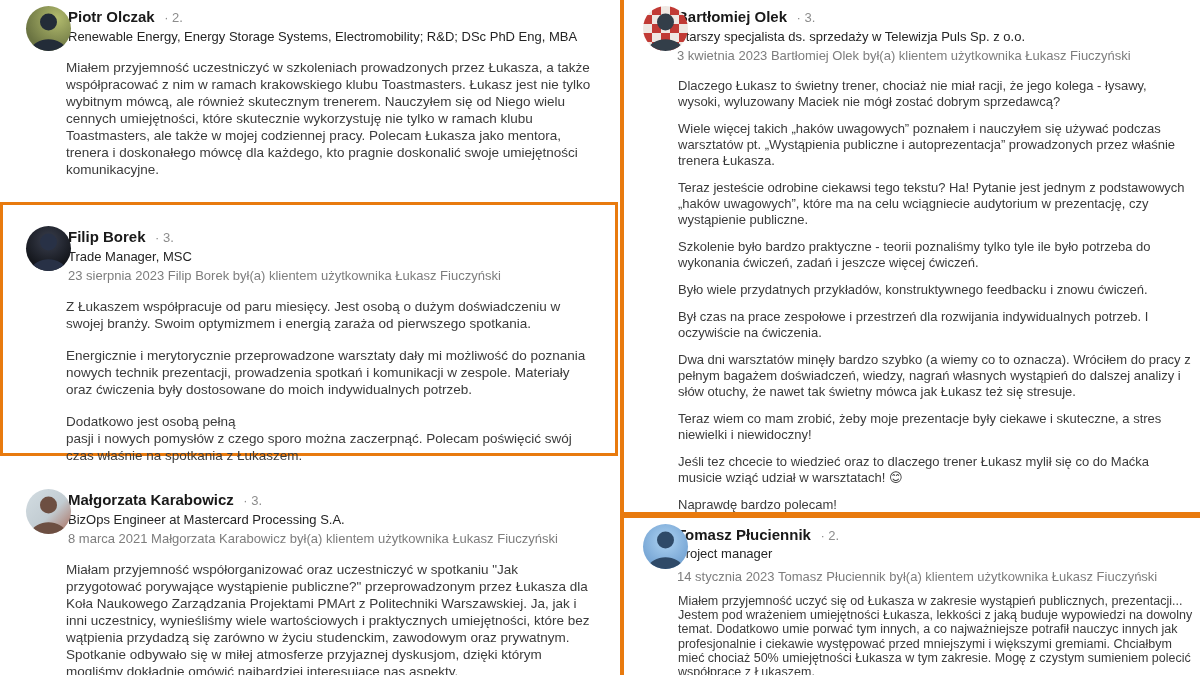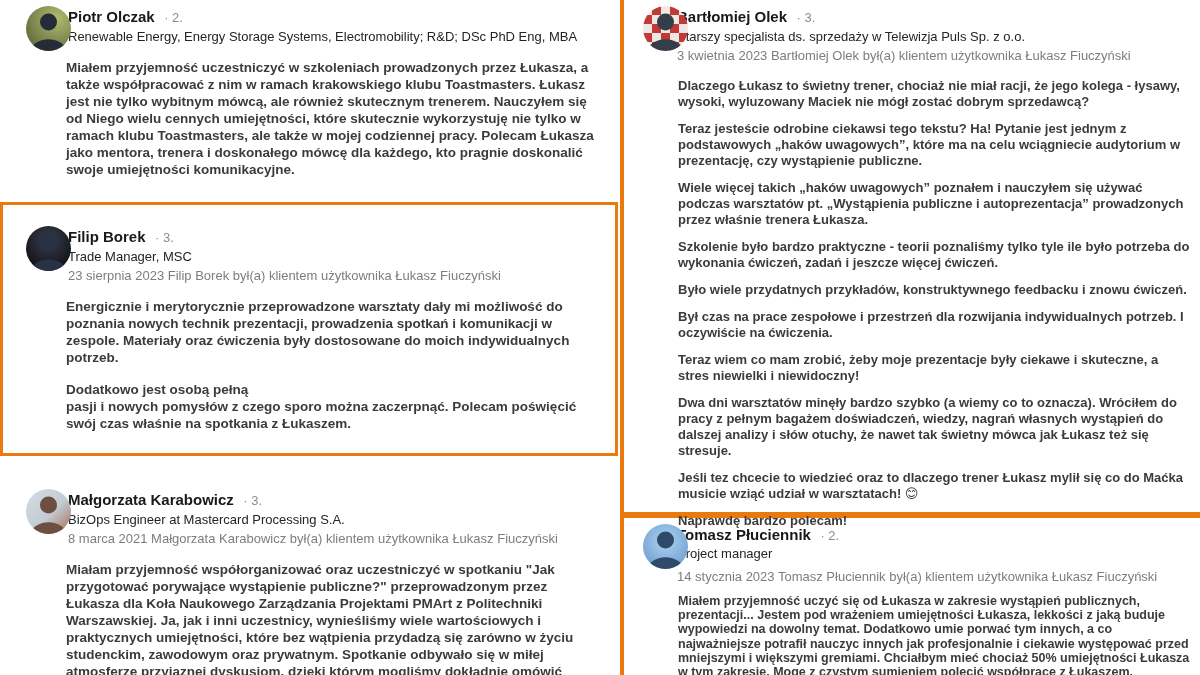--- a/index.html
+++ b/index.html
@@ -9,21 +9,21 @@
 
   
   .card{position:absolute;width:728px;}
   .avatar{position:absolute;left:26px;top:2px;width:45px;height:45px;border-radius:50%;overflow:hidden;}
   .avatar svg{display:block;}
   .hdr{margin-left:68px;padding-top:4px;}
   .name{font-size:15px;font-weight:700;color:#191919;}
   .degree{font-size:13px;color:#8c8c8c;margin-left:5px;}
   .headline{font-size:13px;color:#242424;margin-top:3px;}
   .dateline{font-size:13px;color:#7d7d7d;margin-top:4px;}
-  .bodytext{margin-left:66px;margin-top:15px;width:530px;font-size:13.5px;line-height:17px;color:#3b3b3b;font-weight:bold;}
+  .bodytext{margin-left:66px;margin-top:15px;width:530px;font-size:13.5px;line-height:17px;color:#3b3b3b;}
   .bodytext p{margin:0 0 15px 0;white-space:pre-line;}
   .bodytext p:last-child{margin-bottom:0;}
 
   
   .card-right{left:620px;width:580px;}
   .card-right .avatar{left:23px;}
   .card-right .hdr{margin-left:57px;}
   .card-right .bodytext{margin-left:58px;width:514px;font-size:13px;line-height:16px;}
   .card-right .bodytext p{margin-bottom:11px;}
 
@@ -89,20 +89,21 @@
     </div>
     <div class="hdr">
       <div class="nameline">
         <span class="name">Filip Borek</span>
         <span class="degree">· 3.</span>
       </div>
       <div class="headline">Trade Manager, MSC</div>
       <div class="dateline">23 sierpnia 2023 Filip Borek był(a) klientem użytkownika Łukasz Fiuczyński</div>
     </div>
     <div class="bodytext">
+        <p>Z Łukaszem współpracuje od paru miesięcy. Jest osobą o dużym doświadczeniu w swojej branży. Swoim optymizmem i energią zaraża od pierwszego spotkania.</p>
         <p>Energicznie i merytorycznie przeprowadzone warsztaty dały mi możliwość do poznania nowych technik prezentacji, prowadzenia spotkań i komunikacji w zespole. Materiały oraz ćwiczenia były dostosowane do moich indywidualnych potrzeb.</p>
         <p>Dodatkowo jest osobą pełną
 pasji i nowych pomysłów z czego sporo można zaczerpnąć. Polecam poświęcić swój czas właśnie na spotkania z Łukaszem.</p>
       </div>
   </article>
     <article class="card c2">
     <div class="avatar av2">
       <svg viewBox="0 0 45 45" width="45" height="45">
         <circle cx="22.5" cy="16" r="8.5"></circle>
         <path d="M4 46 C7 29 38 29 41 46 Z"></path>
@@ -131,27 +132,27 @@
     <div class="hdr">
       <div class="nameline">
         <span class="name">Bartłomiej Olek</span>
         <span class="degree">· 3.</span>
       </div>
       <div class="headline">Starszy specjalista ds. sprzedaży w Telewizja Puls Sp. z o.o.</div>
       <div class="dateline">3 kwietnia 2023 Bartłomiej Olek był(a) klientem użytkownika Łukasz Fiuczyński</div>
     </div>
     <div class="bodytext">
         <p>Dlaczego Łukasz to świetny trener, chociaż nie miał racji, że jego kolega - łysawy, wysoki, wyluzowany Maciek nie mógł zostać dobrym sprzedawcą?</p>
+        <p>Wiele więcej takich „haków uwagowych” poznałem i nauczyłem się używać podczas warsztatów pt. „Wystąpienia publiczne i autoprezentacja” prowadzonych przez właśnie trenera Łukasza.</p>
         <p>Teraz jesteście odrobine ciekawsi tego tekstu? Ha! Pytanie jest jednym z podstawowych „haków uwagowych”, które ma na celu wciągniecie audytorium w prezentację, czy wystąpienie publiczne.</p>
-        <p>Wiele więcej takich „haków uwagowych” poznałem i nauczyłem się używać podczas warsztatów pt. „Wystąpienia publiczne i autoprezentacja” prowadzonych przez właśnie trenera Łukasza.</p>
         <p>Szkolenie było bardzo praktyczne - teorii poznaliśmy tylko tyle ile było potrzeba do wykonania ćwiczeń, zadań i jeszcze więcej ćwiczeń.</p>
         <p>Było wiele przydatnych przykładów, konstruktywnego feedbacku i znowu ćwiczeń.</p>
         <p>Był czas na prace zespołowe i przestrzeń dla rozwijania indywidualnych potrzeb. I oczywiście na ćwiczenia.</p>
+        <p>Dwa dni warsztatów minęły bardzo szybko (a wiemy co to oznacza). Wróciłem do pracy z pełnym bagażem doświadczeń, wiedzy, nagrań własnych wystąpień do dalszej analizy i słów otuchy, że nawet tak świetny mówca jak Łukasz też się stresuje.</p>
         <p>Teraz wiem co mam zrobić, żeby moje prezentacje były ciekawe i skuteczne, a stres niewielki i niewidoczny!</p>
-        <p>Dwa dni warsztatów minęły bardzo szybko (a wiemy co to oznacza). Wróciłem do pracy z pełnym bagażem doświadczeń, wiedzy, nagrań własnych wystąpień do dalszej analizy i słów otuchy, że nawet tak świetny mówca jak Łukasz też się stresuje.</p>
         <p>Jeśli tez chcecie to wiedzieć oraz to dlaczego trener Łukasz mylił się co do Maćka musicie wziąć udział w warsztatach! 😊</p>
         <p>Naprawdę bardzo polecam!</p>
       </div>
   </article>
     <article class="card c4 card-right">
     <div class="avatar av4">
       <svg viewBox="0 0 45 45" width="45" height="45">
         <circle cx="22.5" cy="16" r="8.5"></circle>
         <path d="M4 46 C7 29 38 29 41 46 Z"></path>
       </svg>

